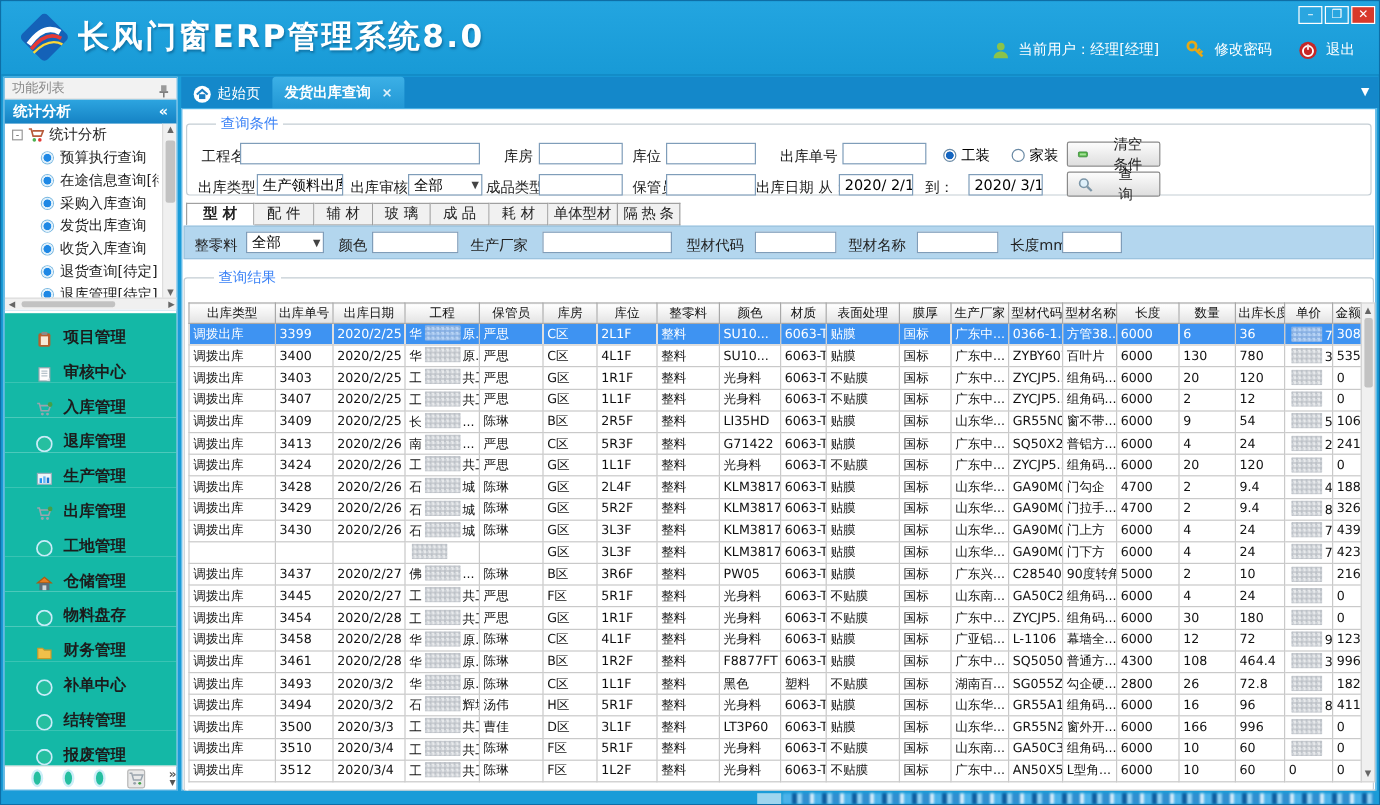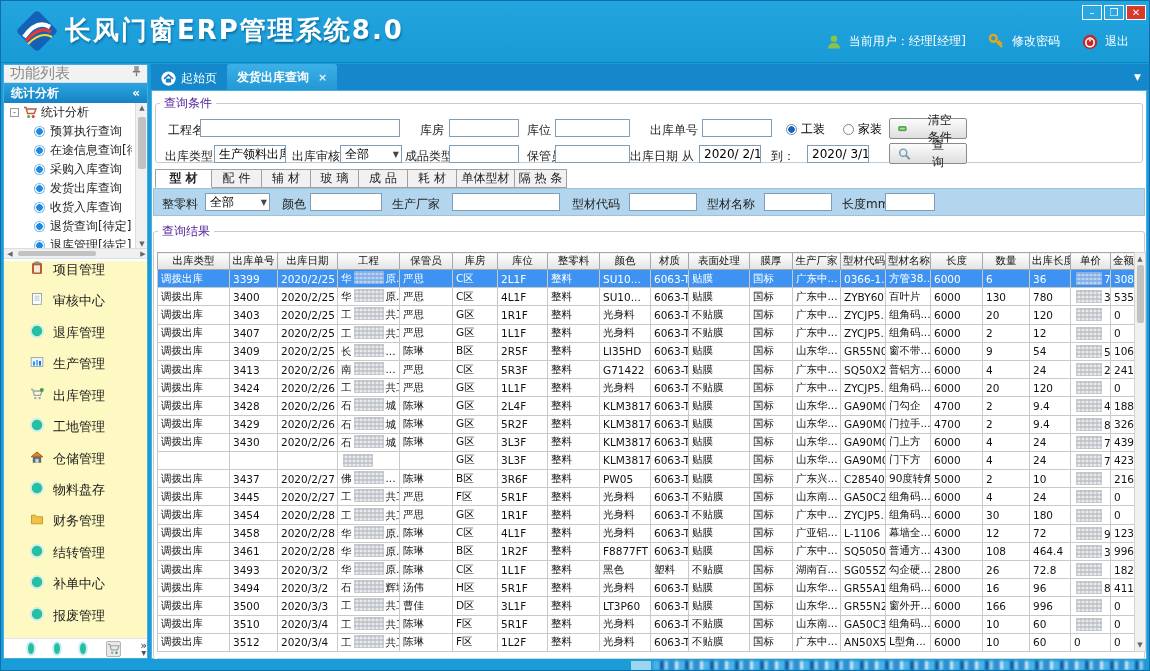--- a/index.html
+++ b/index.html
@@ -11,49 +11,49 @@
   .logo { position:absolute; left:14px; top:9px; }
   .app-title { position:absolute; left:64px; top:12px; font-size:26px; font-weight:bold; color:#fff; letter-spacing:2px; text-shadow:1px 2px 2px rgba(0,60,100,.45); }
   .win-btns { position:absolute; right:5px; top:4px; display:flex; gap:2px; }
   .win-btn { width:20px; height:15px; border:1px solid #fff; color:#fff; font-size:10px; line-height:13px; text-align:center; background:#2aa6e0; cursor:pointer; }
   .win-btn.close { background:#d8392b; font-weight:bold; }
   .user-area { position:absolute; right:22px; top:32px; display:flex; align-items:center; gap:7px; color:#fff; font-size:12px; }
   .user-area .gap { width:8px; }
 
   
   .sidebar { position:absolute; left:2px; top:63px; width:145px; height:595px; background:#fff; border:1px solid #45abdf; display:flex; flex-direction:column; }
-  .panel-title { height:18px; background:#f2f2f2; border-bottom:1px solid #ddd; color:#8a8a8a; font-size:15px; line-height:17px; padding:0 6px; display:flex; justify-content:space-between; align-items:flex-start; }
+  .panel-title { height:18px; background:#f2f2f2; border-bottom:1px solid #ddd; color:#8a8a8a; font-size:11px; line-height:17px; padding:0 6px; display:flex; justify-content:space-between; align-items:flex-end; }
   .group-header { height:20px; background:linear-gradient(#2da5e0,#1582c4); color:#fff; font-size:12px; font-weight:bold; line-height:20px; padding:0 7px; display:flex; justify-content:space-between; }
   .tree { position:relative; height:156px; border-bottom:1px solid #cfe4f2; overflow:hidden; }
   .tree-inner { position:absolute; left:0; top:0; width:128px; height:146px; overflow:hidden; }
   .tree-root { height:19px; display:flex; align-items:center; gap:4px; padding-left:6px; font-size:12px; color:#222; white-space:nowrap; }
   .tree-item { height:19px; display:flex; align-items:center; gap:5px; padding-left:30px; font-size:12px; color:#222; white-space:nowrap; cursor:pointer; }
   .bullet { width:11px; height:11px; border-radius:50%; flex:0 0 11px; background:radial-gradient(circle at 50% 50%, #1e88e5 0 3px, #dff0fb 3.5px 4.5px, #7ab8e0 5px); }
   .expander { width:9px; height:9px; border:1px solid #999; background:#fff; font-size:8px; line-height:7px; text-align:center; color:#555; flex:0 0 9px; }
   .vscroll-side { position:absolute; right:0; top:0; width:12px; height:146px; background:#f0f0f0; border-left:1px solid #ddd; }
   .hscroll-side { position:absolute; left:0; bottom:0; width:145px; height:10px; background:#f0f0f0; border-top:1px solid #ddd; }
   .sb-arrow { position:absolute; font-size:7px; color:#666; line-height:10px; text-align:center; }
   .sb-thumb { position:absolute; background:#c2c2c2; border-radius:2px; }
   .nav { flex:1; display:flex; flex-direction:column; padding-top:2px; }
-  .nav-item { flex:1; display:flex; align-items:flex-start; gap:9px; padding-left:26px; font-size:13px; font-weight:normal; color:#1c1c1c; cursor:pointer; background:#fef9c3; }
+  .nav-item { flex:1; display:flex; align-items:flex-end; gap:9px; padding-left:26px; font-size:13px; font-weight:bold; color:#1c1c1c; cursor:pointer; background:#14b8a6; }
   .side-footer { height:20px; border-top:1px solid #e4e4e4; display:flex; align-items:center; gap:20px; padding-left:24px; }
   .foot-dot { width:11px; height:11px; border-radius:50%; background:#26bfa0; box-shadow:0 0 0 2px #cdeef8; }
   .foot-btn { width:26px; height:16px; background:#e9e9e9; border:1px solid #b5b5b5; border-radius:2px; display:flex; align-items:center; justify-content:center; cursor:pointer; }
   .foot-more { font-size:10px; color:#555; font-weight:bold; line-height:7px; text-align:center; cursor:pointer; }
 
   
   .tabbar { position:absolute; left:150px; top:63px; width:998px; height:26px; background:#1488ca; display:flex; align-items:flex-end; }
   .tab { height:24px; display:flex; align-items:center; gap:5px; padding:0 10px; color:#fff; font-size:12px; cursor:pointer; }
   .tab.active { background:linear-gradient(#3cb0e6,#2298d6); border-radius:3px 3px 0 0; font-weight:bold; height:26px; }
   .tab .close-x { font-size:11px; color:#dff2fc; margin-left:4px; }
   .tab-overflow { position:absolute; right:8px; top:8px; color:#fff; font-size:9px; cursor:pointer; }
   .content { position:absolute; left:150px; top:89px; width:996px; height:569px; background:#fff; border:1px solid #49b0e4; }
 
   fieldset.box { position:absolute; border:1px solid #c3cdd4; border-radius:3px; background:#fff; }
-  fieldset.box legend { font-size:12px; color:#4c1d95; padding:0 4px; margin-left:4px; }
+  fieldset.box legend { font-size:12px; color:#3b82f6; padding:0 4px; margin-left:24px; }
   .flabel { position:absolute; font-size:12px; color:#222; white-space:nowrap; }
   .finput { position:absolute; height:18px; border:1px solid #7f9db9; background:#fff; font-size:12px; padding:0 3px; font-family:inherit; }
   .combo { position:absolute; height:18px; border:1px solid #7f9db9; background:#fff; font-size:12px; display:flex; align-items:center; justify-content:space-between; padding:0 2px 0 4px; cursor:pointer; white-space:nowrap; overflow:hidden; }
   .combo .arr { font-size:8px; color:#444; margin-left:3px; }
   .radio-group { position:absolute; display:flex; gap:18px; font-size:12px; align-items:center; }
   .radio { width:11px; height:11px; border-radius:50%; border:1px solid #6a8aa5; background:#fff; display:inline-block; margin-right:4px; vertical-align:-2px; }
   .radio.on { background:radial-gradient(circle,#1565c0 0 3px,#fff 3.5px); }
   .btn { position:absolute; height:21px; background:linear-gradient(#fcfcfc,#dedede); border:1px solid #8a8a8a; border-radius:2px; font-size:12px; color:#222; display:flex; align-items:center; gap:21px; padding:0 8px; cursor:pointer; }
 
   
@@ -223,47 +223,58 @@
             <svg width="14" height="14" viewBox="0 0 14 14">
               <rect x="2.5" y="1.5" width="9" height="11" fill="#fdfdfd" stroke="#9aa7b0"></rect>
               <path d="M4.5 4.2h5M4.5 6.2h5M4.5 8.2h5" stroke="#b6c2ca"></path>
               <path d="M11.5 12.5 l-3 0 3-3z" fill="#d8e0e5"></path>
             </svg>
           </span>
           <span>审核中心</span>
         </div>
         <div class="nav-item">
           <span>
-            <svg width="14" height="14" viewBox="0 0 14 14">
-              <circle cx="7" cy="7" r="5.4" fill="#26bfa0"></circle>
-              <circle cx="7" cy="7" r="6.2" fill="none" stroke="#c9ecf8" stroke-width="1.5"></circle>
-            </svg>
-          </span>
-          <span>退库管理</span>
-        </div>
-        <div class="nav-item">
-          <span>
-            <svg width="14" height="14" viewBox="0 0 14 14">
-              <rect x="1.2" y="2.5" width="11.6" height="9" fill="#eef4f8" stroke="#9ab0bd"></rect>
-              <rect x="3" y="6.5" width="2" height="4" fill="#2196f3"></rect>
-              <rect x="6" y="5" width="2" height="5.5" fill="#64b5f6"></rect>
-              <rect x="9" y="6" width="2" height="4.5" fill="#1976d2"></rect>
-            </svg>
-          </span>
-          <span>生产管理</span>
-        </div>
-        <div class="nav-item">
-          <span>
             <svg width="14" height="14" viewBox="0 0 14 13">
               <path d="M1 1.8h1.8L4.3 7.8h6.2l1.6-4.3H3.6" fill="none" stroke="#9aa4ad" stroke-width="1.3"></path>
               <circle cx="5.3" cy="10.6" r="1.2" fill="#9aa4ad"></circle>
               <circle cx="9.6" cy="10.6" r="1.2" fill="#9aa4ad"></circle>
               <circle cx="11.8" cy="2.6" r="2" fill="#43a047"></circle>
             </svg>
           </span>
+          <span>入库管理</span>
+        </div>
+        <div class="nav-item">
+          <span>
+            <svg width="14" height="14" viewBox="0 0 14 14">
+              <circle cx="7" cy="7" r="5.4" fill="#26bfa0"></circle>
+              <circle cx="7" cy="7" r="6.2" fill="none" stroke="#c9ecf8" stroke-width="1.5"></circle>
+            </svg>
+          </span>
+          <span>退库管理</span>
+        </div>
+        <div class="nav-item">
+          <span>
+            <svg width="14" height="14" viewBox="0 0 14 14">
+              <rect x="1.2" y="2.5" width="11.6" height="9" fill="#eef4f8" stroke="#9ab0bd"></rect>
+              <rect x="3" y="6.5" width="2" height="4" fill="#2196f3"></rect>
+              <rect x="6" y="5" width="2" height="5.5" fill="#64b5f6"></rect>
+              <rect x="9" y="6" width="2" height="4.5" fill="#1976d2"></rect>
+            </svg>
+          </span>
+          <span>生产管理</span>
+        </div>
+        <div class="nav-item">
+          <span>
+            <svg width="14" height="14" viewBox="0 0 14 13">
+              <path d="M1 1.8h1.8L4.3 7.8h6.2l1.6-4.3H3.6" fill="none" stroke="#9aa4ad" stroke-width="1.3"></path>
+              <circle cx="5.3" cy="10.6" r="1.2" fill="#9aa4ad"></circle>
+              <circle cx="9.6" cy="10.6" r="1.2" fill="#9aa4ad"></circle>
+              <circle cx="11.8" cy="2.6" r="2" fill="#43a047"></circle>
+            </svg>
+          </span>
           <span>出库管理</span>
         </div>
         <div class="nav-item">
           <span>
             <svg width="14" height="14" viewBox="0 0 14 14">
               <circle cx="7" cy="7" r="5.4" fill="#26bfa0"></circle>
               <circle cx="7" cy="7" r="6.2" fill="none" stroke="#c9ecf8" stroke-width="1.5"></circle>
             </svg>
           </span>
           <span>工地管理</span>
@@ -295,30 +306,30 @@
           </span>
           <span>财务管理</span>
         </div>
         <div class="nav-item">
           <span>
             <svg width="14" height="14" viewBox="0 0 14 14">
               <circle cx="7" cy="7" r="5.4" fill="#26bfa0"></circle>
               <circle cx="7" cy="7" r="6.2" fill="none" stroke="#c9ecf8" stroke-width="1.5"></circle>
             </svg>
           </span>
-          <span>结转管理</span>
+          <span>补单中心</span>
         </div>
         <div class="nav-item">
           <span>
             <svg width="14" height="14" viewBox="0 0 14 14">
               <circle cx="7" cy="7" r="5.4" fill="#26bfa0"></circle>
               <circle cx="7" cy="7" r="6.2" fill="none" stroke="#c9ecf8" stroke-width="1.5"></circle>
             </svg>
           </span>
-          <span>补单中心</span>
+          <span>结转管理</span>
         </div>
         <div class="nav-item">
           <span>
             <svg width="14" height="14" viewBox="0 0 14 14">
               <circle cx="7" cy="7" r="5.4" fill="#26bfa0"></circle>
               <circle cx="7" cy="7" r="6.2" fill="none" stroke="#c9ecf8" stroke-width="1.5"></circle>
             </svg>
           </span>
           <span>报废管理</span>
         </div>
@@ -411,21 +422,21 @@
   </fieldset>
 
   <div class="mat-tabs">
       <div class="mat-tab active" style="width: 57px;">型  材</div>
       <div class="mat-tab" style="width: 50px;">配  件</div>
       <div class="mat-tab" style="width: 49px;">辅  材</div>
       <div class="mat-tab" style="width: 48px;">玻  璃</div>
       <div class="mat-tab" style="width: 49px;">成  品</div>
       <div class="mat-tab" style="width: 49px;">耗  材</div>
       <div class="mat-tab" style="width: 58px;">单体型材</div>
-      <div class="mat-tab" style="width: 52px;">隔 热 条</div>
+      <div class="mat-tab" style="width: 52px; font-family: Liberation Serif, serif;">隔 热 条</div>
     </div>
   <div class="mat-panel">
     <span class="flabel" style="left:8px;top:7px;">整零料</span>
     <div class="combo" style="left:51px;top:4px;width:65px;">
         <span>全部</span>
         <span class="arr">▼</span>
       </div>
     <span class="flabel" style="left:128px;top:7px;">颜色</span>
     <input class="finput" style="left: 156px; top: 4px; width: 72px;">
     <span class="flabel" style="left:238px;top:7px;">生产厂家</span>

